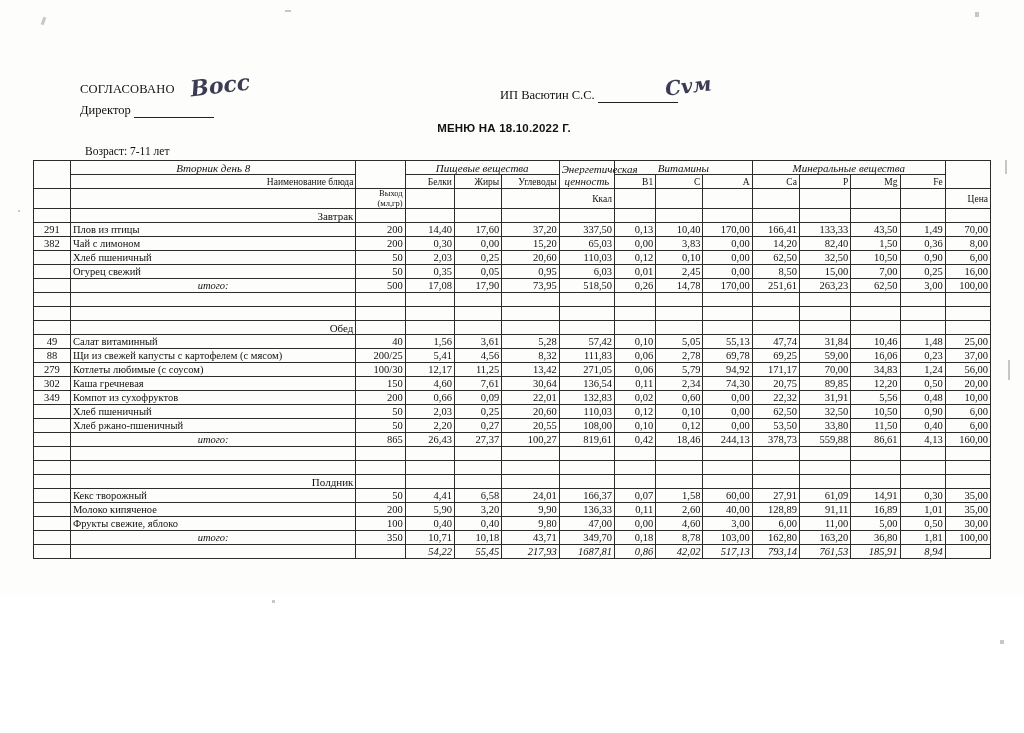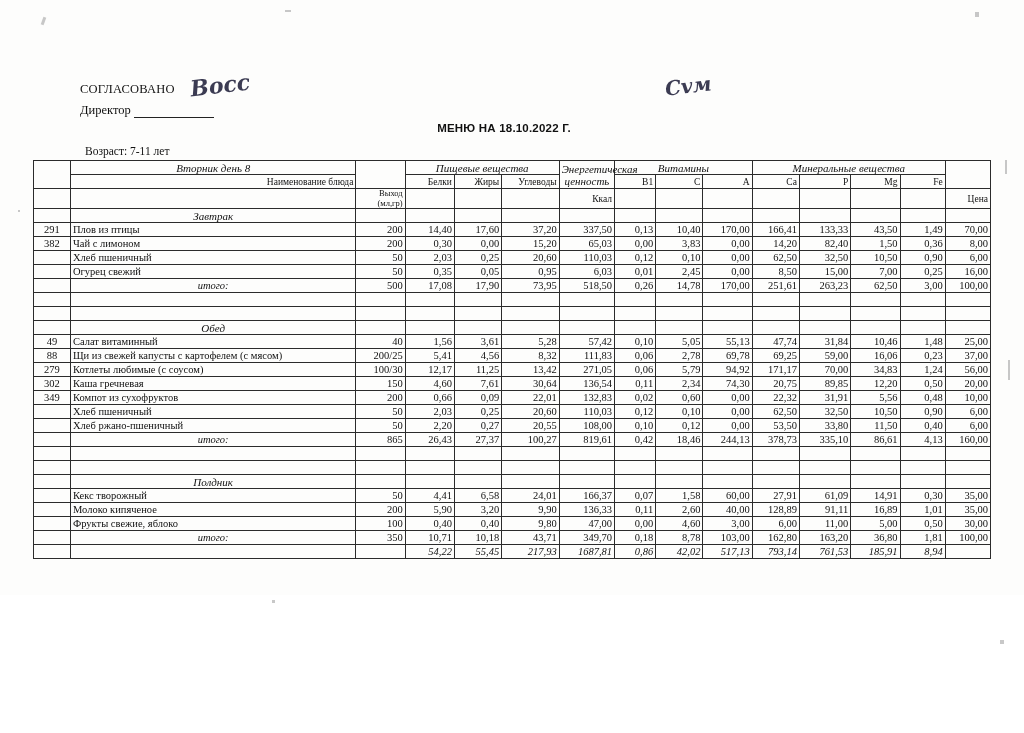--- a/index.html
+++ b/index.html
@@ -132,22 +132,21 @@
   td.code {
     text-align: center;
     padding-right: 3px;
   }
   td.name {
     text-align: left;
     padding-left: 4px;
   }
   .bold { font-weight: bold; }
   .section-row td {
-    text-align: center;
-    font-style: italic;
+    text-align: right;
     font-weight: bold;
     font-size: 11px;
     height: 14px;
     margin-left: 12px;
   }
   .total-row td {
     font-weight: bold;
   }
   .total-label {
     text-align: center;
@@ -190,20 +189,24 @@
   <div class="header-block">
     <div class="hdr-left">
       <div class="hdr-title">СОГЛАСОВАНО</div>
       <div class="hdr-sub">
         <span>Директор</span>
         <span class="sig-line"></span>
       </div>
       <div class="signature sig1">Восс</div>
     </div>
     <div class="hdr-right">
+      <div class="hdr-sub">
+        <span>ИП Васютин С.С.</span>
+        <span class="sig-line"></span>
+      </div>
       <div class="signature sig2">Сvм</div>
     </div>
   </div>
 
   <div class="menu-title">МЕНЮ НА 18.10.2022 Г.</div>
   <div class="age-line">Возраст: 7-11 лет</div>
 
   <table class="menu">
     <colgroup>
       <col style="width:36px">
@@ -540,21 +543,21 @@
           <td class="total-label">итого:</td>
           <td class="num bold">865</td>
           <td class="num bold">26,43</td>
           <td class="num bold">27,37</td>
           <td class="num bold">100,27</td>
           <td class="num bold">819,61</td>
           <td class="num bold">0,42</td>
           <td class="num bold">18,46</td>
           <td class="num bold">244,13</td>
           <td class="num bold">378,73</td>
-          <td class="num bold">335,10</td>
+          <td class="num bold">559,88</td>
           <td class="num bold">86,61</td>
           <td class="num bold">4,13</td>
           <td class="num bold">160,00</td>
         </tr>
         <tr class="blank-row">
           <td></td>
           <td></td>
           <td></td>
           <td></td>
           <td></td>

